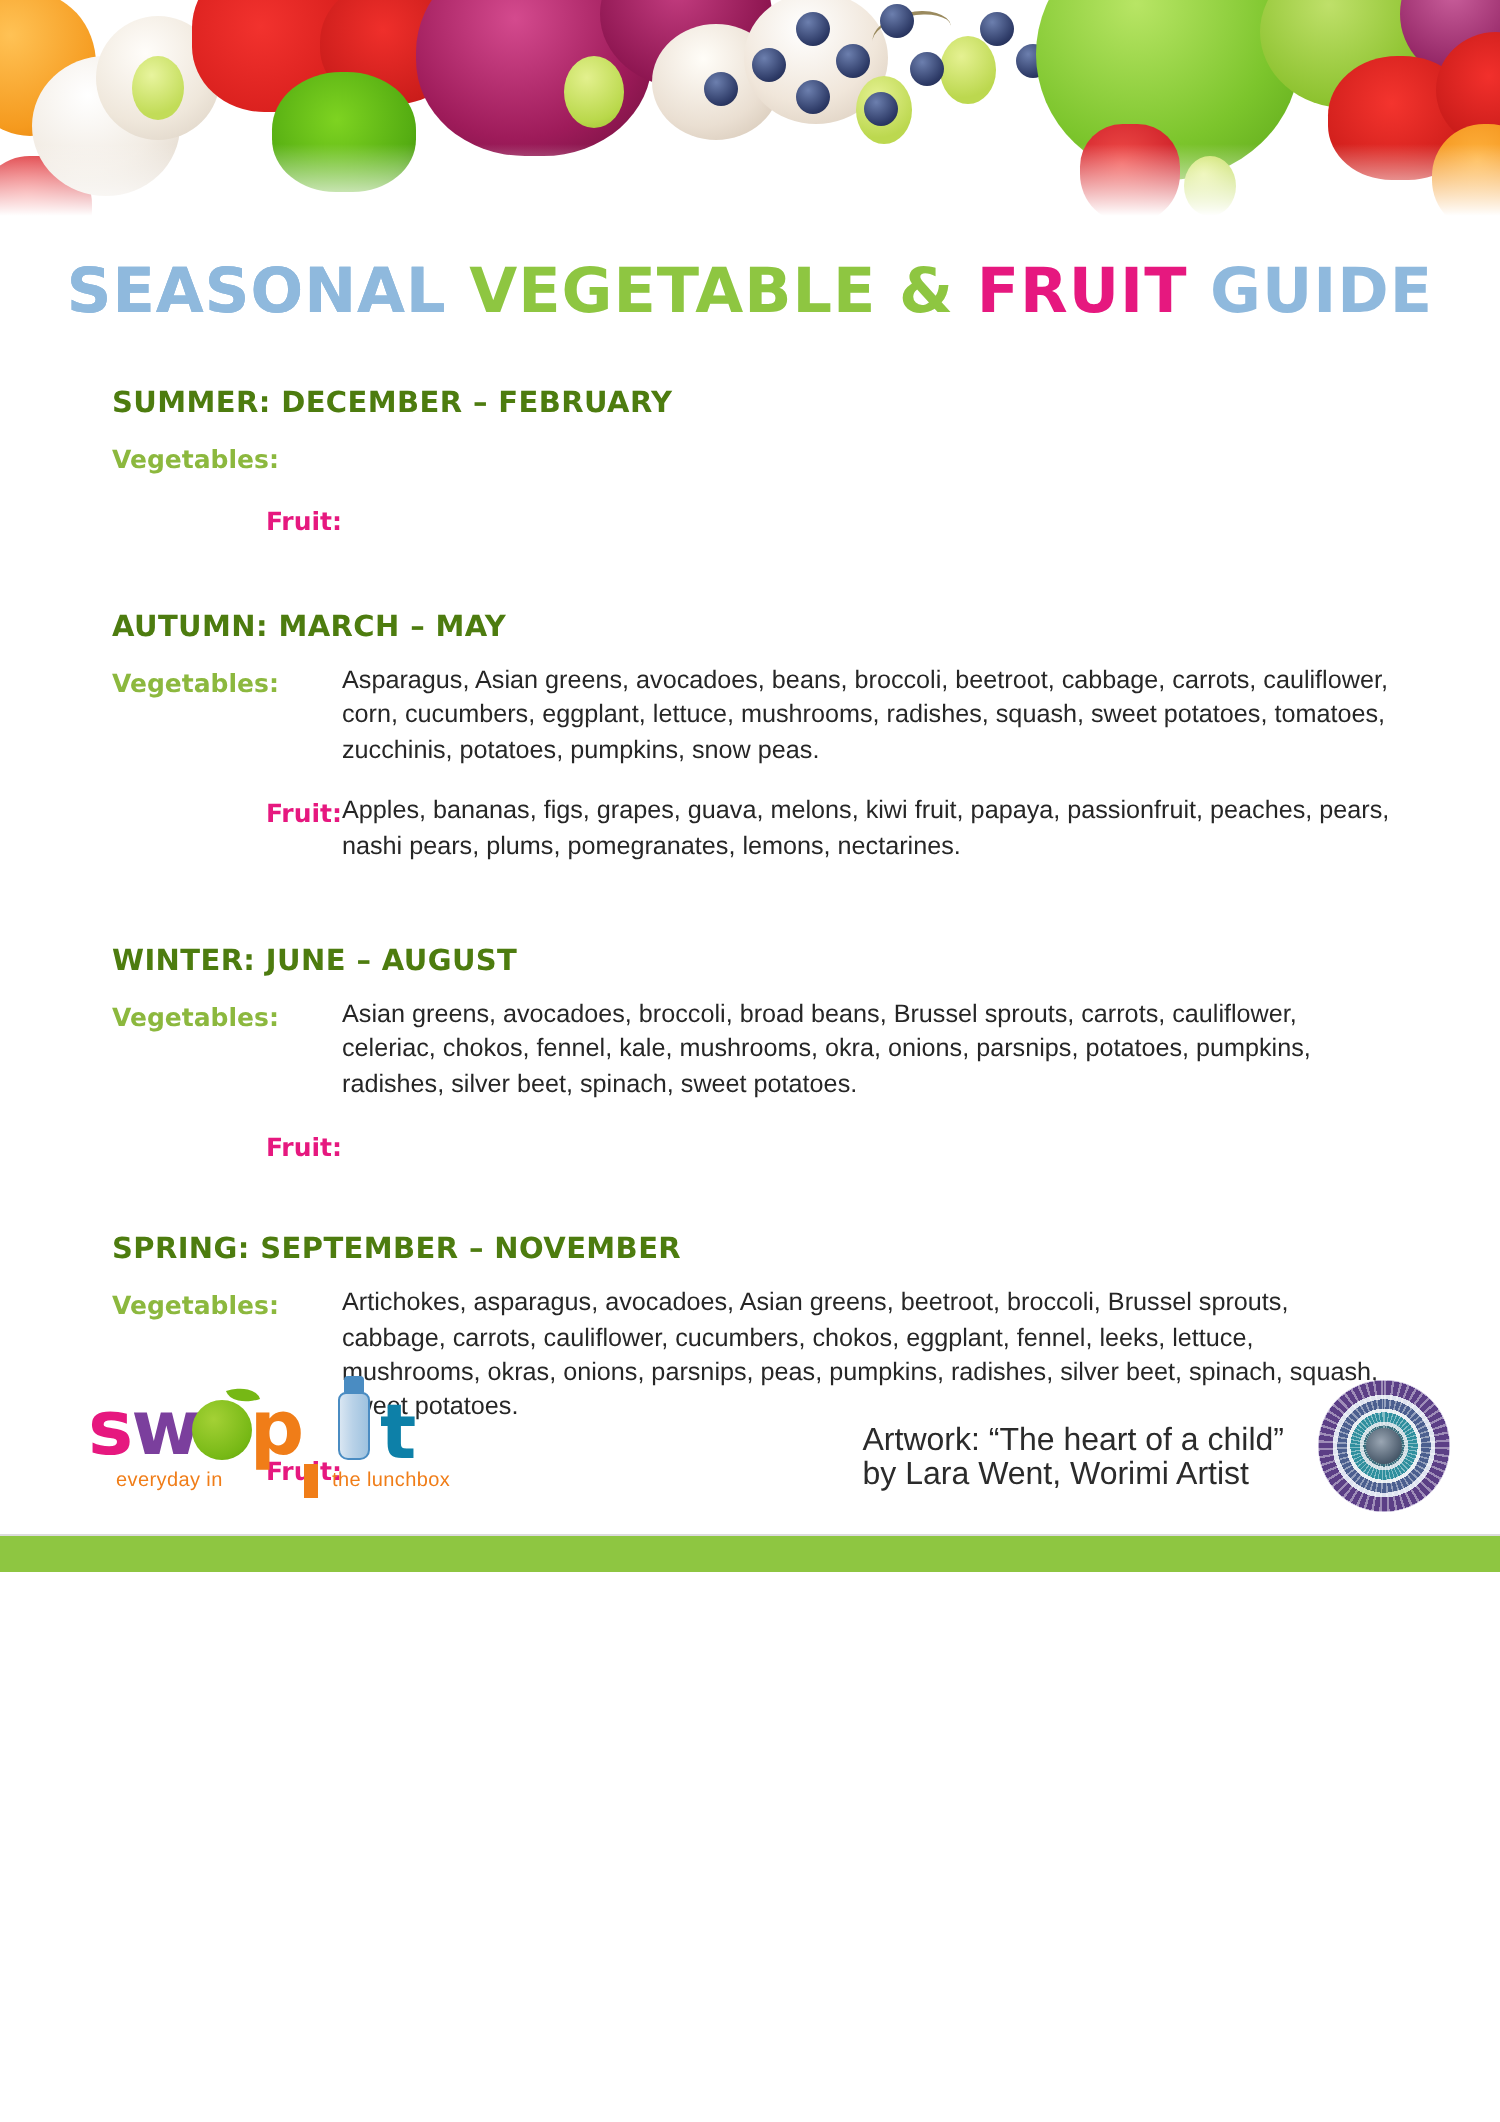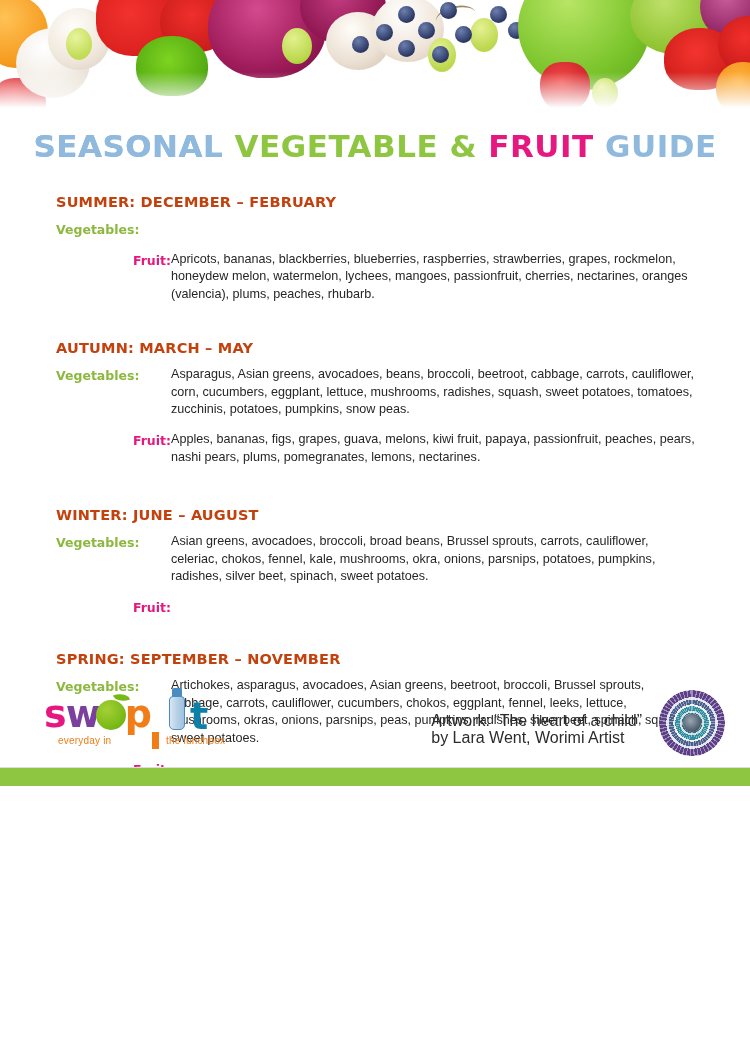--- a/index.html
+++ b/index.html
@@ -106,21 +106,21 @@
   .t-guide{ color:#8fb9dd; }
 
   
   .content{
     position:absolute;
     top:194px; left:56px;
     width:648px;
   }
   .season{ margin-bottom:5px; }
   .season-heading{
-    color:#c2410c;
+    color:#4d7c0f;
     font-family:"DejaVu Sans", sans-serif;
     font-weight:700;
     font-size:14.5px;
     letter-spacing:0.2px;
     margin-bottom:10px;
   }
   .row{
     display:flex;
     align-items:flex-start;
     margin-bottom:13px;
@@ -310,21 +310,20 @@
 
   <div class="content">
 
     <div class="season">
       <div class="season-heading">SUMMER: DECEMBER – FEBRUARY</div>
       <div class="row">
         <div class="label veg-label">Vegetables:</div>
       </div>
       <div class="row">
         <div class="label fruit-label">Fruit:</div>
-        <div class="items">Apricots, bananas, blackberries, blueberries, raspberries, strawberries, grapes, rockmelon, honeydew melon, watermelon, lychees, mangoes, passionfruit, cherries, nectarines, oranges (valencia), plums, peaches, rhubarb.</div>
       </div>
     </div>
 
     <div class="gap-summer"></div>
 
     <div class="season">
       <div class="season-heading">AUTUMN: MARCH – MAY</div>
       <div class="row">
         <div class="label veg-label">Vegetables:</div>
         <div class="items">Asparagus, Asian greens, avocadoes, beans, broccoli, beetroot, cabbage, carrots, cauliflower, corn, cucumbers, eggplant, lettuce, mushrooms, radishes, squash, sweet potatoes, tomatoes, zucchinis, potatoes, pumpkins, snow peas.</div>

